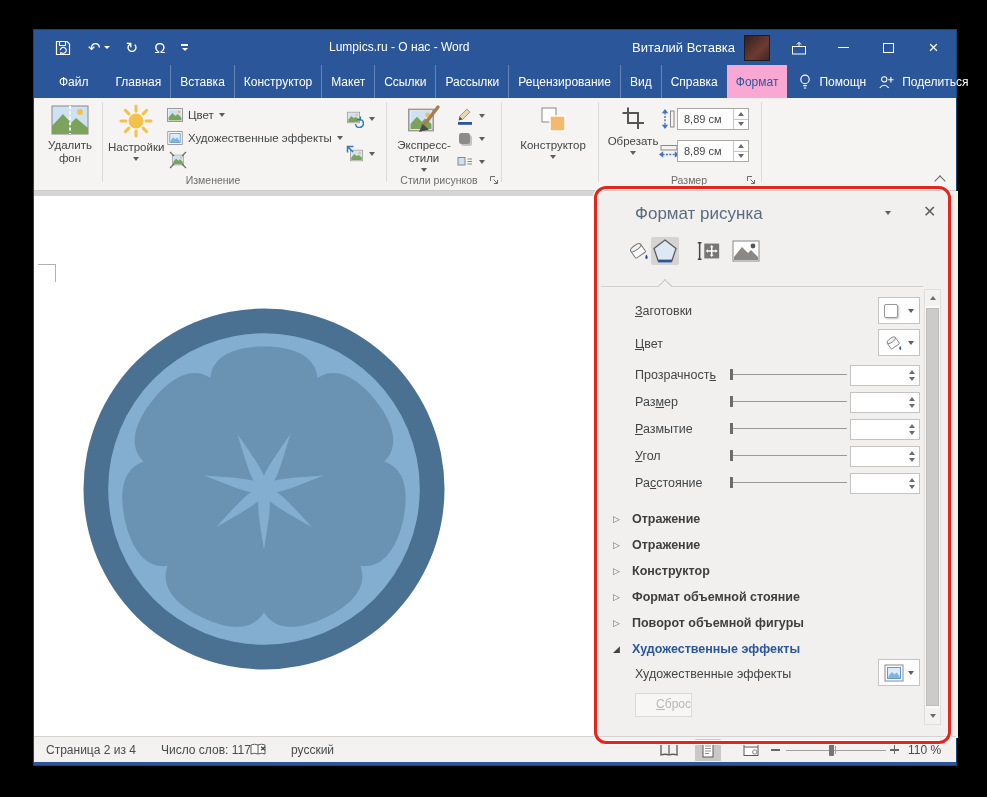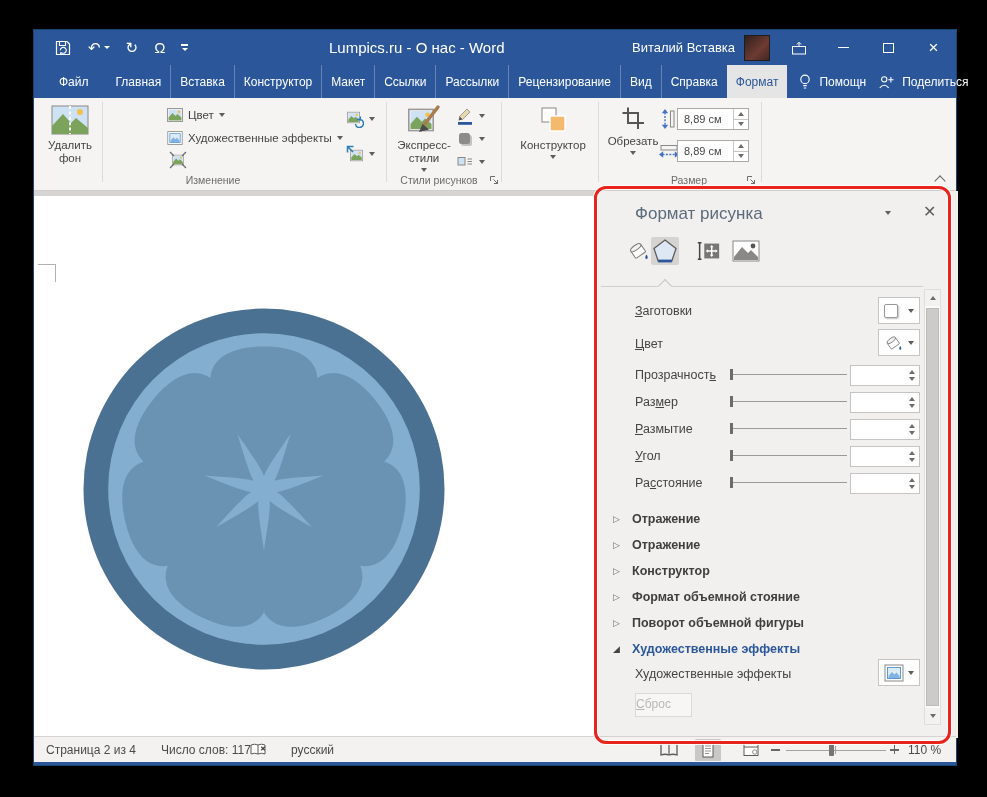--- a/index.html
+++ b/index.html
@@ -12,35 +12,35 @@
   .window{position:absolute;left:33px;top:29px;width:924px;height:737px;background:#fff;border:1px solid #17476f}
 
   
   .titlebar{position:relative;height:35px;background:var(--accent);color:#fff}
   .qat{position:absolute;left:20px;top:0;height:35px;display:flex;align-items:center;gap:16px}
   .qat .g{font-size:15px;color:#fff;line-height:1}
   .qat-item{display:flex;align-items:center;gap:3px;cursor:default}
   .caret-w{width:0;height:0;border-left:3px solid transparent;border-right:3px solid transparent;border-top:3.5px solid #fff}
   .qat-more{display:flex;flex-direction:column;align-items:center;gap:2px}
   .qat-more .bar{width:7px;height:1.2px;background:#fff}
-  .wtitle{position:absolute;left:295px;top:0;line-height:35px;font-size:15px}
+  .wtitle{position:absolute;left:295px;top:0;line-height:35px;font-size:12px}
   .user{position:absolute;left:598px;top:0;height:35px;display:flex;align-items:center;gap:9px;font-size:13px}
   .avatar{width:26px;height:26px;background:linear-gradient(135deg,#30201d,#6e3b32 60%,#402622);border:1px solid #1d1d1d}
   .winbtns{position:absolute;left:742px;top:0;height:35px;display:flex;align-items:center}
   .winbtn{width:45px;height:35px;display:flex;align-items:center;justify-content:center}
   .min-glyph{width:11px;height:1.4px;background:#fff}
   .max-glyph{width:11px;height:10px;border:1.2px solid #fff}
   .close-glyph{font-size:17px;line-height:1;color:#fff}
 
   
   .tabrow{position:relative;height:33px;background:var(--accent);display:flex;align-items:stretch;color:#fff;font-size:12px;padding-left:12px}
   .tab{display:flex;align-items:center;padding:0 9px;white-space:nowrap}
   .tab.file{padding:0 13px;margin-right:5px}
   .tab.sep{border-left:1px solid rgba(255,255,255,.28)}
-  .tab.active{background:#e5e5e5;color:var(--accent);border-left:none}
+  .tab.active{background:#f9a8d4;color:var(--accent);border-left:none}
   .assistant{display:flex;align-items:center;gap:7px;padding:0 11px;white-space:nowrap}
   .share{margin-left:auto;margin-right:34px;display:flex;align-items:center;gap:7px;white-space:nowrap}
 
   
   .ribbon{position:relative;height:93px;background:#f5f4f3;border-bottom:1px solid #cfcdcb;font-size:11.5px;color:#444}
   .rsep{position:absolute;top:4px;height:80px;width:1px;background:#dddbd9}
   .bigbtn{position:absolute;top:4px;text-align:center;line-height:13px;color:#444}
   .bigbtn .bicon{margin:2px auto 3px}
   .caret{display:inline-block;width:0;height:0;border-left:3.5px solid transparent;border-right:3.5px solid transparent;border-top:4px solid #5f5d5b;vertical-align:middle}
   .caret-under{display:block;margin:3px auto 0}
@@ -74,21 +74,21 @@
   .preset-square{width:14px;height:14px;background:#fff;border:1px solid #9a9896;border-radius:2px;box-shadow:1px 1px 2px rgba(0,0,0,.25)}
   .pspin{position:absolute;left:255px;width:70px;height:21px;background:#fff;border:1px solid #c6c4c2}
   .pspin .arr{position:absolute;right:4px;top:4px;display:flex;flex-direction:column;gap:3px;align-items:center}
   .slider{position:absolute;left:135px;width:117px;height:20px}
   .slider .track{position:absolute;left:0;right:0;top:9px;height:1px;background:#9c9a98}
   .slider .thumb{position:absolute;left:0;top:4px;width:3px;height:11px;background:#6e6c6a}
   .section{position:absolute;left:18px;height:22px;display:flex;gap:9px;align-items:center;font-weight:bold;color:#3f3e3d;font-size:12.5px;white-space:nowrap}
   .section .mk{font-size:9px;color:#6a6865;width:10px;font-weight:normal}
   .section.expanded{color:var(--accent)}
   .section.expanded .mk{color:#444}
-  .resetbtn{position:absolute;left:40px;top:502px;width:57px;height:24px;background:#f7f6f5;border:1px solid #dcdad8;color:#b9b7b5;font-size:12px;text-align:left;line-height:21px}
+  .resetbtn{position:absolute;left:40px;top:502px;width:57px;height:24px;background:#f7f6f5;border:1px solid #dcdad8;color:#b9b7b5;font-size:12px;text-align:right;line-height:21px}
   .pscroll{position:absolute;left:329px;top:98px;width:17px;height:436px;background:#fafafa;border:1px solid #e0deDC;border-color:#e0dedc}
   .pscroll .sbtn{position:absolute;left:0;width:15px;height:16px;background:#f3f2f1;display:flex;align-items:center;justify-content:center}
   .pscroll .sbtn.up{top:0}
   .pscroll .sbtn.down{bottom:0}
   .pscroll .sthumb{position:absolute;left:1px;width:13px;top:18px;height:398px;background:#cdcbc9;border:1px solid #bdbbb9}
 
   
   .statusbar{position:absolute;left:0;right:0;bottom:0;height:29px;background:#f3f2f1;border-top:1px solid #d6d4d2;border-bottom:3px solid var(--accent);font-size:12px;color:#4a4a4a}
   .sitem{position:absolute;top:0;height:26px;line-height:26px;white-space:nowrap}
   .viewbtn{position:absolute;top:2px;width:26px;height:22px;display:flex;align-items:center;justify-content:center;border-radius:1px}
@@ -314,20 +314,27 @@
 
   <div class="ribbon">
 
     <div class="bigbtn" style="left:8px;width:56px">
       <svg class="bicon" width="38" height="32">
           <use href="#s-removebg"></use>
         </svg>
       <span>Удалить фон</span>
     </div>
     <div class="rsep" style="left:68px"></div>
+    <div class="bigbtn" style="left:74px;width:56px">
+      <svg class="bicon" width="34" height="34">
+          <use href="#s-sun"></use>
+        </svg>
+      <span>Настройки</span>
+      <span class="caret caret-under"></span>
+    </div>
     <div class="smallrow" style="left:133px;top:8px">
       <svg width="16" height="16">
           <use href="#s-pic"></use>
         </svg>
       <span>Цвет</span>
         <span class="caret"></span>
     </div>
     <div class="smallrow" style="left:133px;top:31px">
       <svg width="16" height="16">
           <use href="#s-framedpic"></use>

